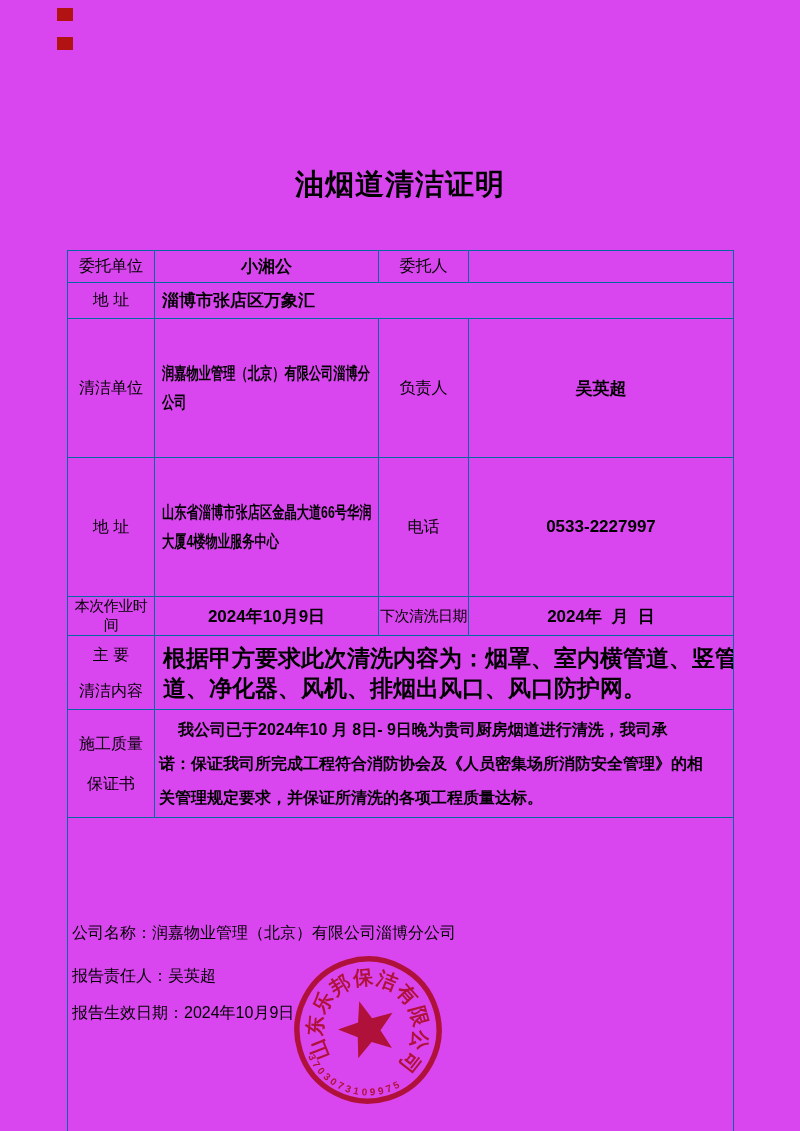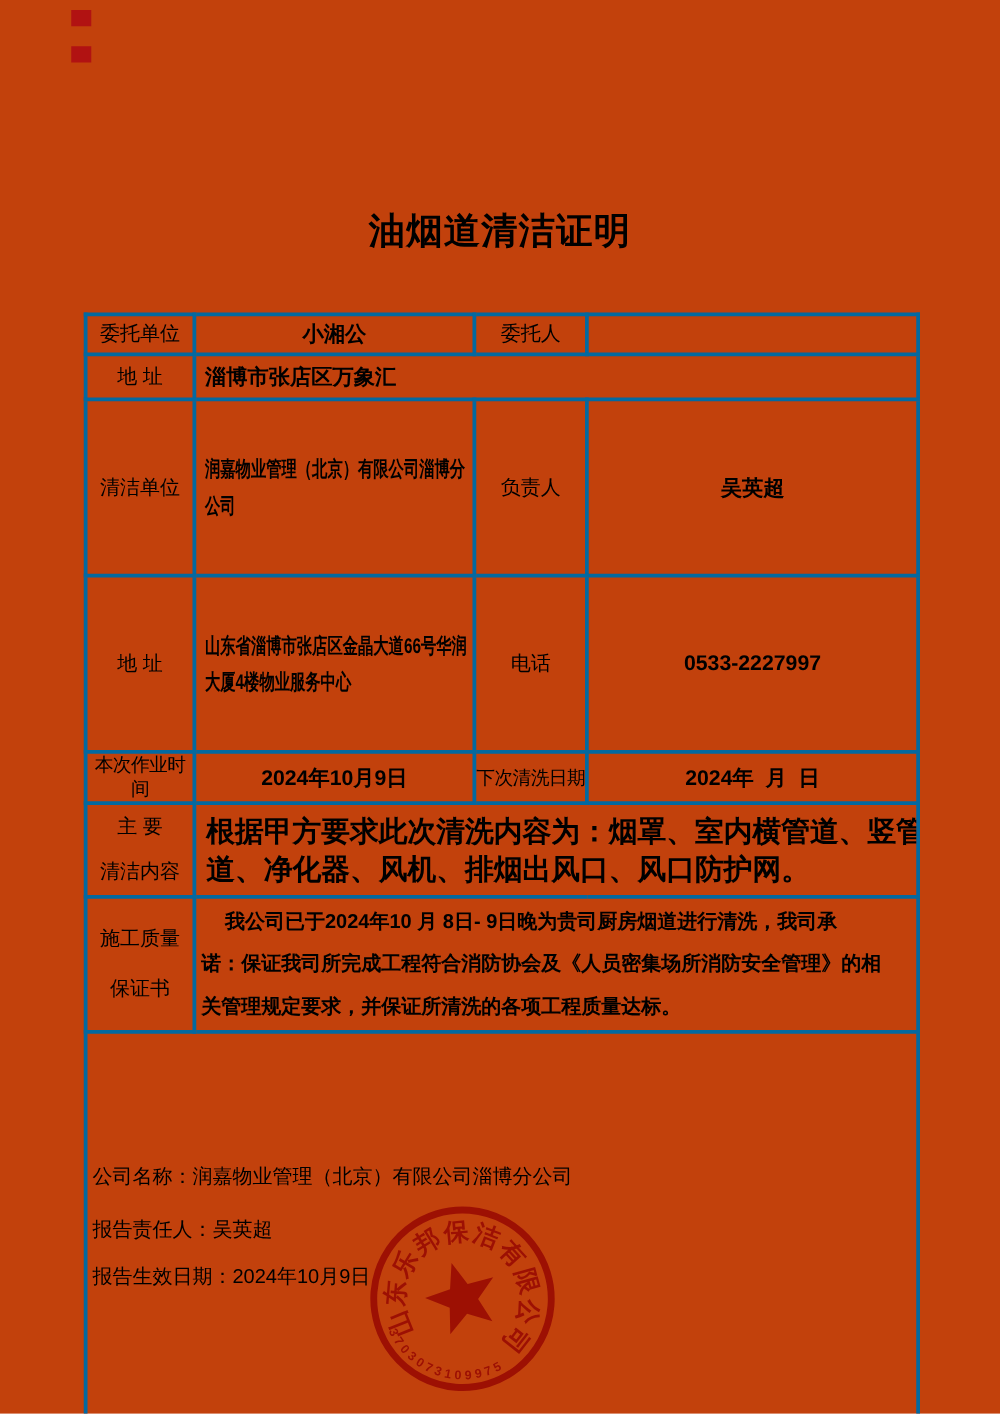--- a/index.html
+++ b/index.html
@@ -3,37 +3,37 @@
 <meta charset="utf-8">
 <style>
   * { margin:0; padding:0; box-sizing:border-box; }
   html,body { width:800px; height:1131px; }
   body {
     background:#ffffff;
     font-family:"Liberation Sans", sans-serif;
     color:#000;
     position:relative;
   }
-  .page { position:absolute; left:0; top:0; width:800px; height:1131px; background:#c2410c; overflow:hidden; }
+  .page { position:absolute; left:0; top:0; width:800px; height:1131px; background:#d946ef; overflow:hidden; }
 
   .red-marker { position:absolute; left:57px; width:16px; height:13px; }
   #rm1 { top:8px; }
   #rm2 { top:37px; }
 
   .title {
     position:absolute; top:165px; left:0; width:100%;
     text-align:center; font-size:29px; font-weight:700; letter-spacing:1px;
   }
 
   table.cert {
     position:absolute; left:67px; top:250px; width:666px;
     border-collapse:collapse; table-layout:fixed;
   }
   td {
-    border:3px solid #0369a1;
+    border:1px solid #0369a1;
     vertical-align:middle; text-align:center;
     font-size:16px; padding:0; overflow:hidden;
   }
   tr.h32 td{height:32px} tr.h36 td{height:36px} tr.h62 td{height:62px}
   tr.h61 td{height:61px} tr.h34 td{height:34px} tr.h37 td{height:37px}
   tr.h74 td{height:74px} tr.h108 td{height:108px} tr.h343 td{height:343px}
 
   td.lab  { font-weight:400; font-size:16px; }
   td.lab.sm { font-size:15px; letter-spacing:-0.5px; }
   td.lab.two { white-space:pre; line-height:36px; }

